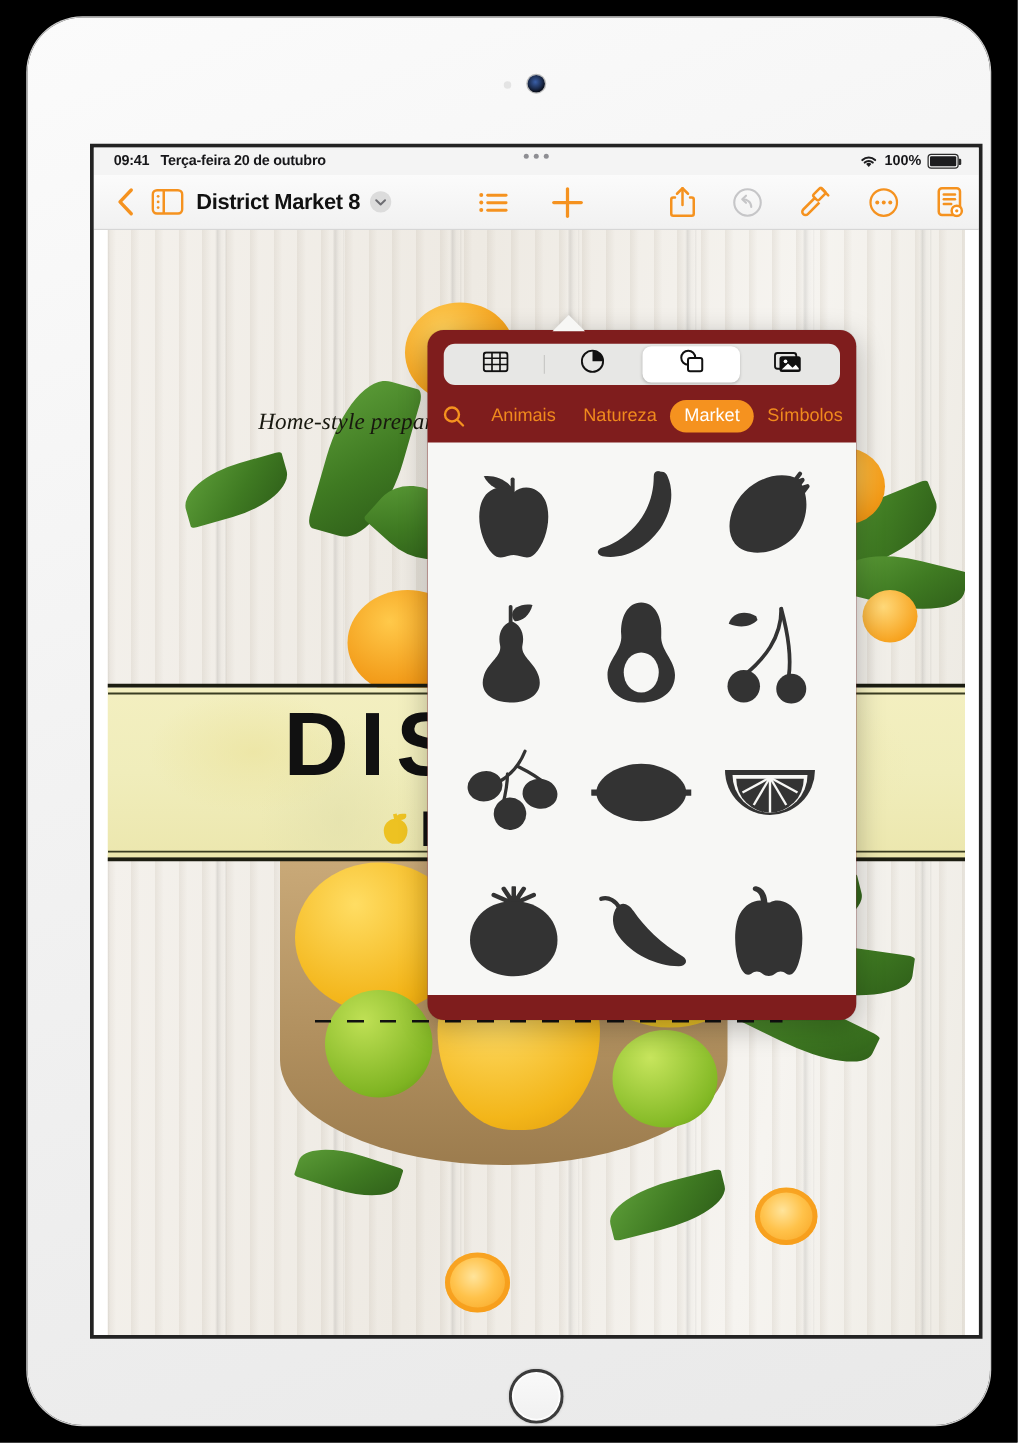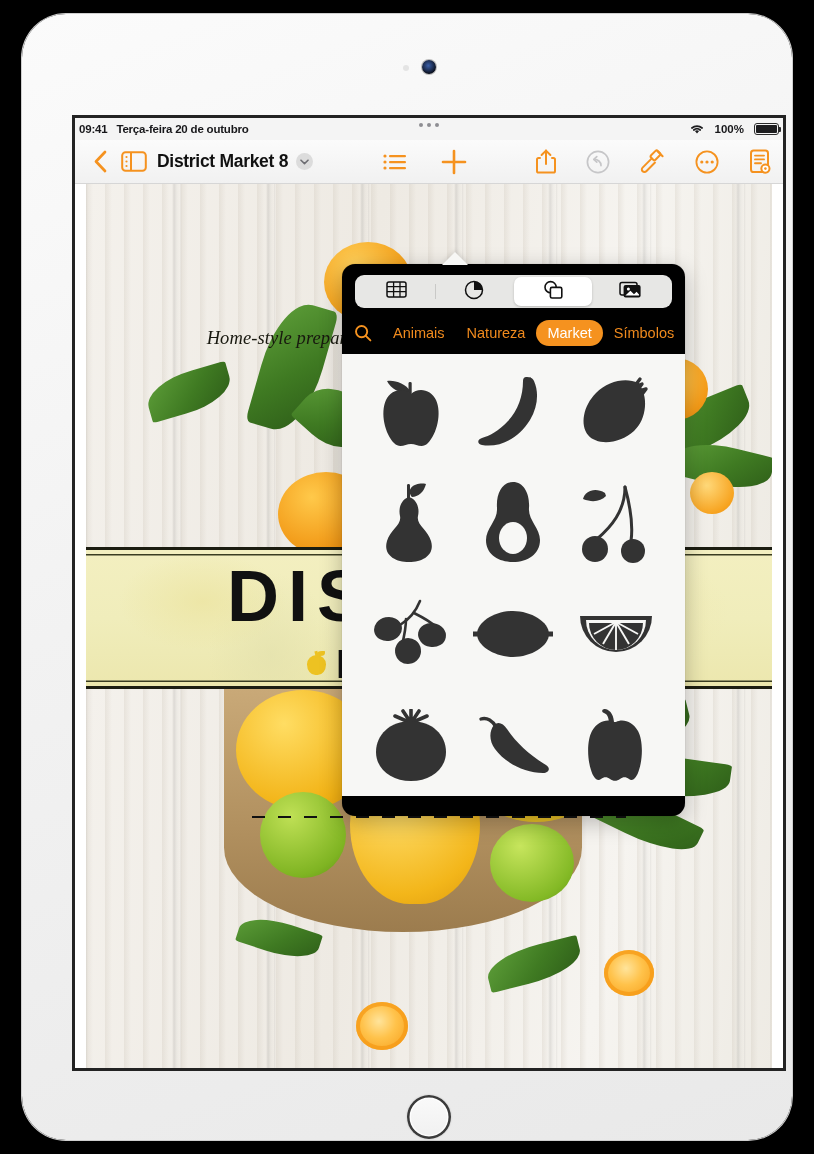--- a/index.html
+++ b/index.html
@@ -43,25 +43,25 @@
     background: #fff; overflow: hidden;
     box-shadow: 0 0 0 3px #232323;
   }
 
   
   #statusbar {
     position: relative; height: 22px;
     background: #f4f4f4;
     display: flex; align-items: center;
     font-size: 11.5px; font-weight: bold; color: #17171a;
-    padding: 0 4px;
+    padding: 0 16px;
   }
   #status-time { margin-right: 9px; letter-spacing: -.2px; }
   #status-date { font-weight: bold; letter-spacing: -.2px; }
-  #status-right { margin-left: auto; display: flex; align-items: flex-end; gap: 10px; }
+  #status-right { margin-left: auto; display: flex; align-items: flex-end; gap: 5px; }
   #wifi-icon { display:block; }
   #battery-pct { font-size: 11.5px; font-weight: bold; }
   #battery-icon {
     width: 25px; height: 12px; border: 1.2px solid #2b2b2b; border-radius: 3px;
     position: relative; padding: 1.3px;
   }
   #battery-icon::after {
     content:''; position:absolute; right:-3.2px; top:3.4px;
     width:2px; height:4.6px; background:#2b2b2b; border-radius:0 1px 1px 0;
   }
@@ -168,21 +168,21 @@
 
   
   #selection-dash {
     position:absolute; left:166px; top:632px; width:374px; height:2px;
     background: repeating-linear-gradient(90deg,#111 0 13px, transparent 13px 26px);
   }
 
   
   #popover {
     position:absolute; left:267px; top:80px; width:343px; height:552px;
-    background:#000000; border-radius:13px;
+    background:#7f1d1d; border-radius:13px;
     box-shadow: 0 6px 22px rgba(0,0,0,.26), 0 0 0 .5px rgba(0,0,0,.07);
     overflow:hidden; z-index:30;
   }
   #popover-arrow {
     position:absolute; left:367px; top:68px; width:0;height:0;
     border-left:13px solid transparent; border-right:13px solid transparent;
     border-bottom:13px solid #f7f7f5; z-index:31;
     filter: drop-shadow(0 -2px 2px rgba(0,0,0,.08));
   }
   #seg-wrap { padding:11px 13px 6px; }

